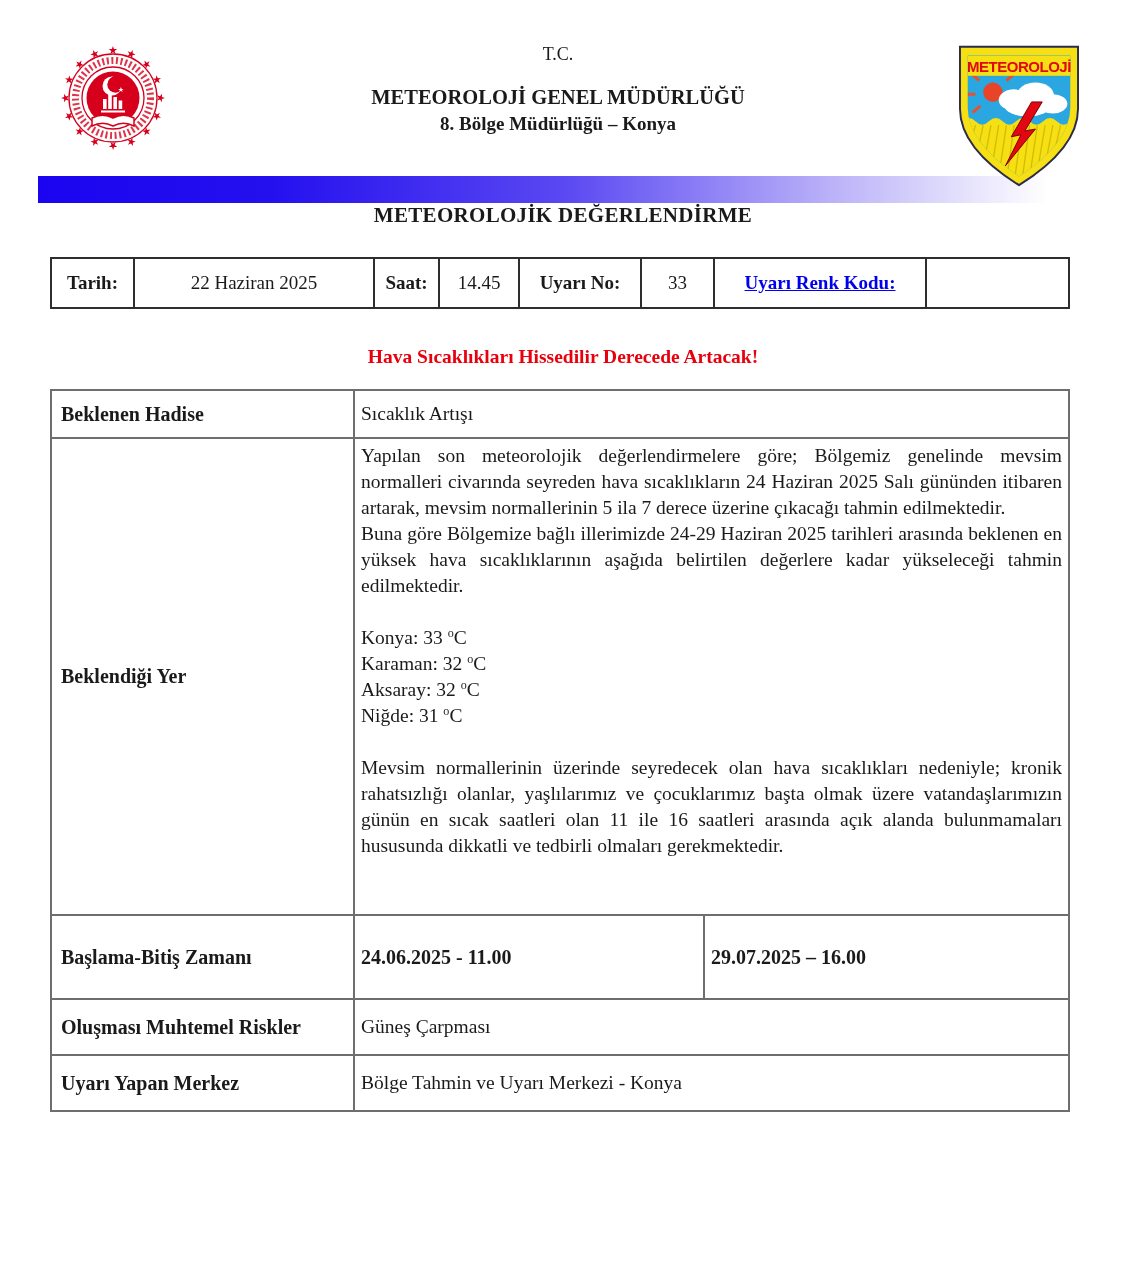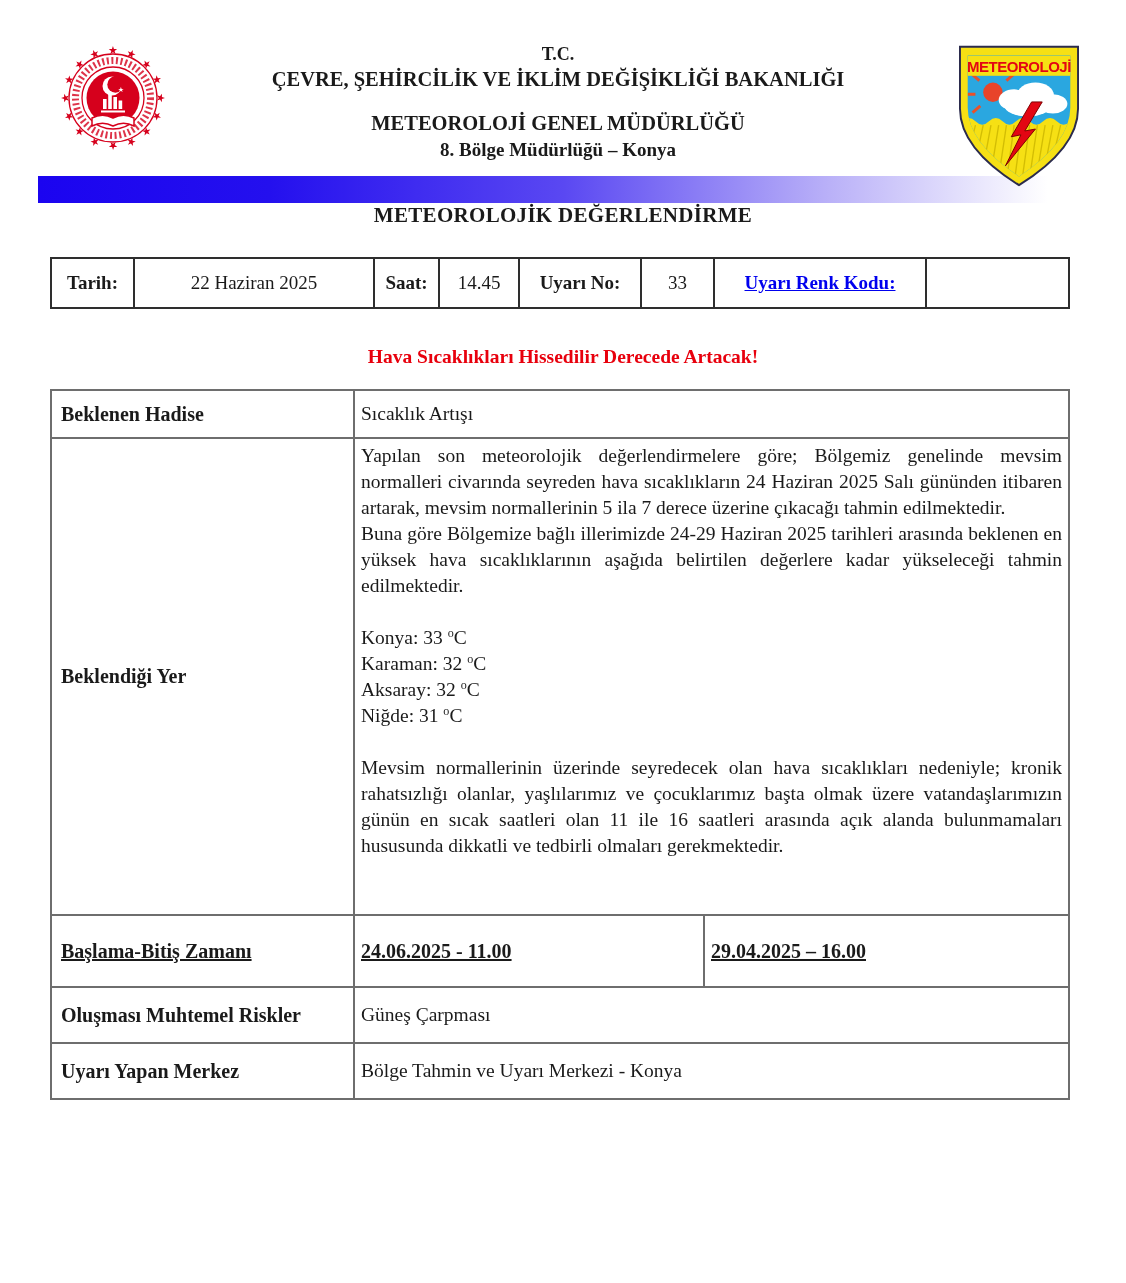--- a/index.html
+++ b/index.html
@@ -12,21 +12,21 @@
     font-family: "Liberation Serif", "DejaVu Serif", serif;
     color: #1a1a1a;
     overflow: hidden;
   }
 
   
   .header { position: relative; height: 176px; }
   .seal-logo   { position: absolute; left: 58px;  top: 36px; }
   .shield-logo { position: absolute; left: 948px; top: 40px; }
   .header-text { position: absolute; left: 140px; right: 150px; top: 44px; text-align: center; }
-  .ht-line1 { font-size: 18px; font-weight: bold; }
+  .ht-line1 { font-size: 18px; font-weight: normal; }
   .ht-line2 { font-size: 20.5px; font-weight: bold; margin-top: 3px; }
   .ht-line3 { font-size: 20.5px; font-weight: bold; margin-top: 21px; }
   .ht-line4 { font-size: 19px;  font-weight: bold; margin-top: 4px; }
 
   .blue-bar {
     margin-left: 38px;
     width: 1052px;
     height: 27px;
     background: linear-gradient(90deg, #1b04f0 0%, #2410ee 22%, #5a48f2 50%, #b9b0f8 75%, #ffffff 96%);
   }
@@ -84,21 +84,21 @@
     vertical-align: middle;
     overflow: hidden;
   }
   .detail-table td.label-cell {
     font-weight: bold;
     font-size: 20px;
     padding-left: 9px;
   }
   .row-event td    { height: 48px; }
   .row-place td    { height: 477px; }
-  .row-time td     { height: 72px; text-decoration: underline; }
+  .row-time td     { height: 84px; }
   .row-risk td     { height: 56px; }
   .row-center td   { height: 56px; margin-left: 35px; }
   .place-content { padding-top: 2px; }
   .place-content p {
     margin: 0;
     text-align: justify;
     line-height: 26px;
   }
   .city-line { line-height: 26px; }
   .spacer-line { height: 26px; }
@@ -145,21 +145,20 @@
       <rect x="50.2" y="58" width="3.6" height="15" fill="#ffffff"></rect>
       <rect x="55.4" y="61" width="3.6" height="12" fill="#ffffff"></rect>
       <rect x="60.6" y="64.5" width="3.6" height="8.5" fill="#ffffff"></rect>
       <rect x="43" y="74.5" width="24" height="2" fill="#ffffff"></rect>
 
       <path d="M34 82 Q44.5 76.5 55 82 Q65.5 76.5 76 82 L76 90 Q65.5 84.5 55 90 Q44.5 84.5 34 90 Z" fill="#ffffff" stroke="#d6001c" stroke-width="1.5"></path>
     </svg>
 
     <div class="header-text">
       <div class="ht-line1">T.C.</div>
-      <div class="ht-line2">ÇEVRE, ŞEHİRCİLİK VE İKLİM DEĞİŞİKLİĞİ BAKANLIĞI</div>
       <div class="ht-line3">METEOROLOJİ GENEL MÜDÜRLÜĞÜ</div>
       <div class="ht-line4">8. Bölge Müdürlüğü – Konya</div>
     </div>
 
     <svg class="shield-logo" width="142" height="150" viewBox="0 0 142 155" aria-hidden="true">
       <defs>
         <clipPath id="shieldClip">
           <path d="M18 16 L124 16 L124 70 Q124 106 71 141 Q18 106 18 70 Z"></path>
         </clipPath>
       </defs>
@@ -268,21 +267,21 @@
           <div class="city-line"><span>Aksaray: 32 </span><sup>o</sup><span>C</span></div>
           <div class="city-line"><span>Niğde: 31 </span><sup>o</sup><span>C</span></div>
           <div class="spacer-line"></div>
           <p>Mevsim normallerinin üzerinde seyredecek olan hava sıcaklıkları nedeniyle; kronik rahatsızlığı olanlar, yaşlılarımız ve çocuklarımız başta olmak üzere vatandaşlarımızın günün en sıcak saatleri olan 11 ile 16 saatleri arasında açık alanda bulunmamaları hususunda dikkatli ve tedbirli olmaları gerekmektedir.</p>
         </div>
       </td>
     </tr>
     <tr class="row-time">
       <td class="label-cell">Başlama-Bitiş Zamanı</td>
       <td class="bold-val">24.06.2025 - 11.00</td>
-      <td class="bold-val">29.04.2025 – 16.00</td>
+      <td class="bold-val">29.07.2025 – 16.00</td>
     </tr>
     <tr class="row-risk">
       <td class="label-cell">Oluşması Muhtemel Riskler</td>
       <td colspan="2">Güneş Çarpması</td>
     </tr>
     <tr class="row-center">
       <td class="label-cell">Uyarı Yapan Merkez</td>
       <td colspan="2">Bölge Tahmin ve Uyarı Merkezi - Konya</td>
     </tr>
   </tbody>

